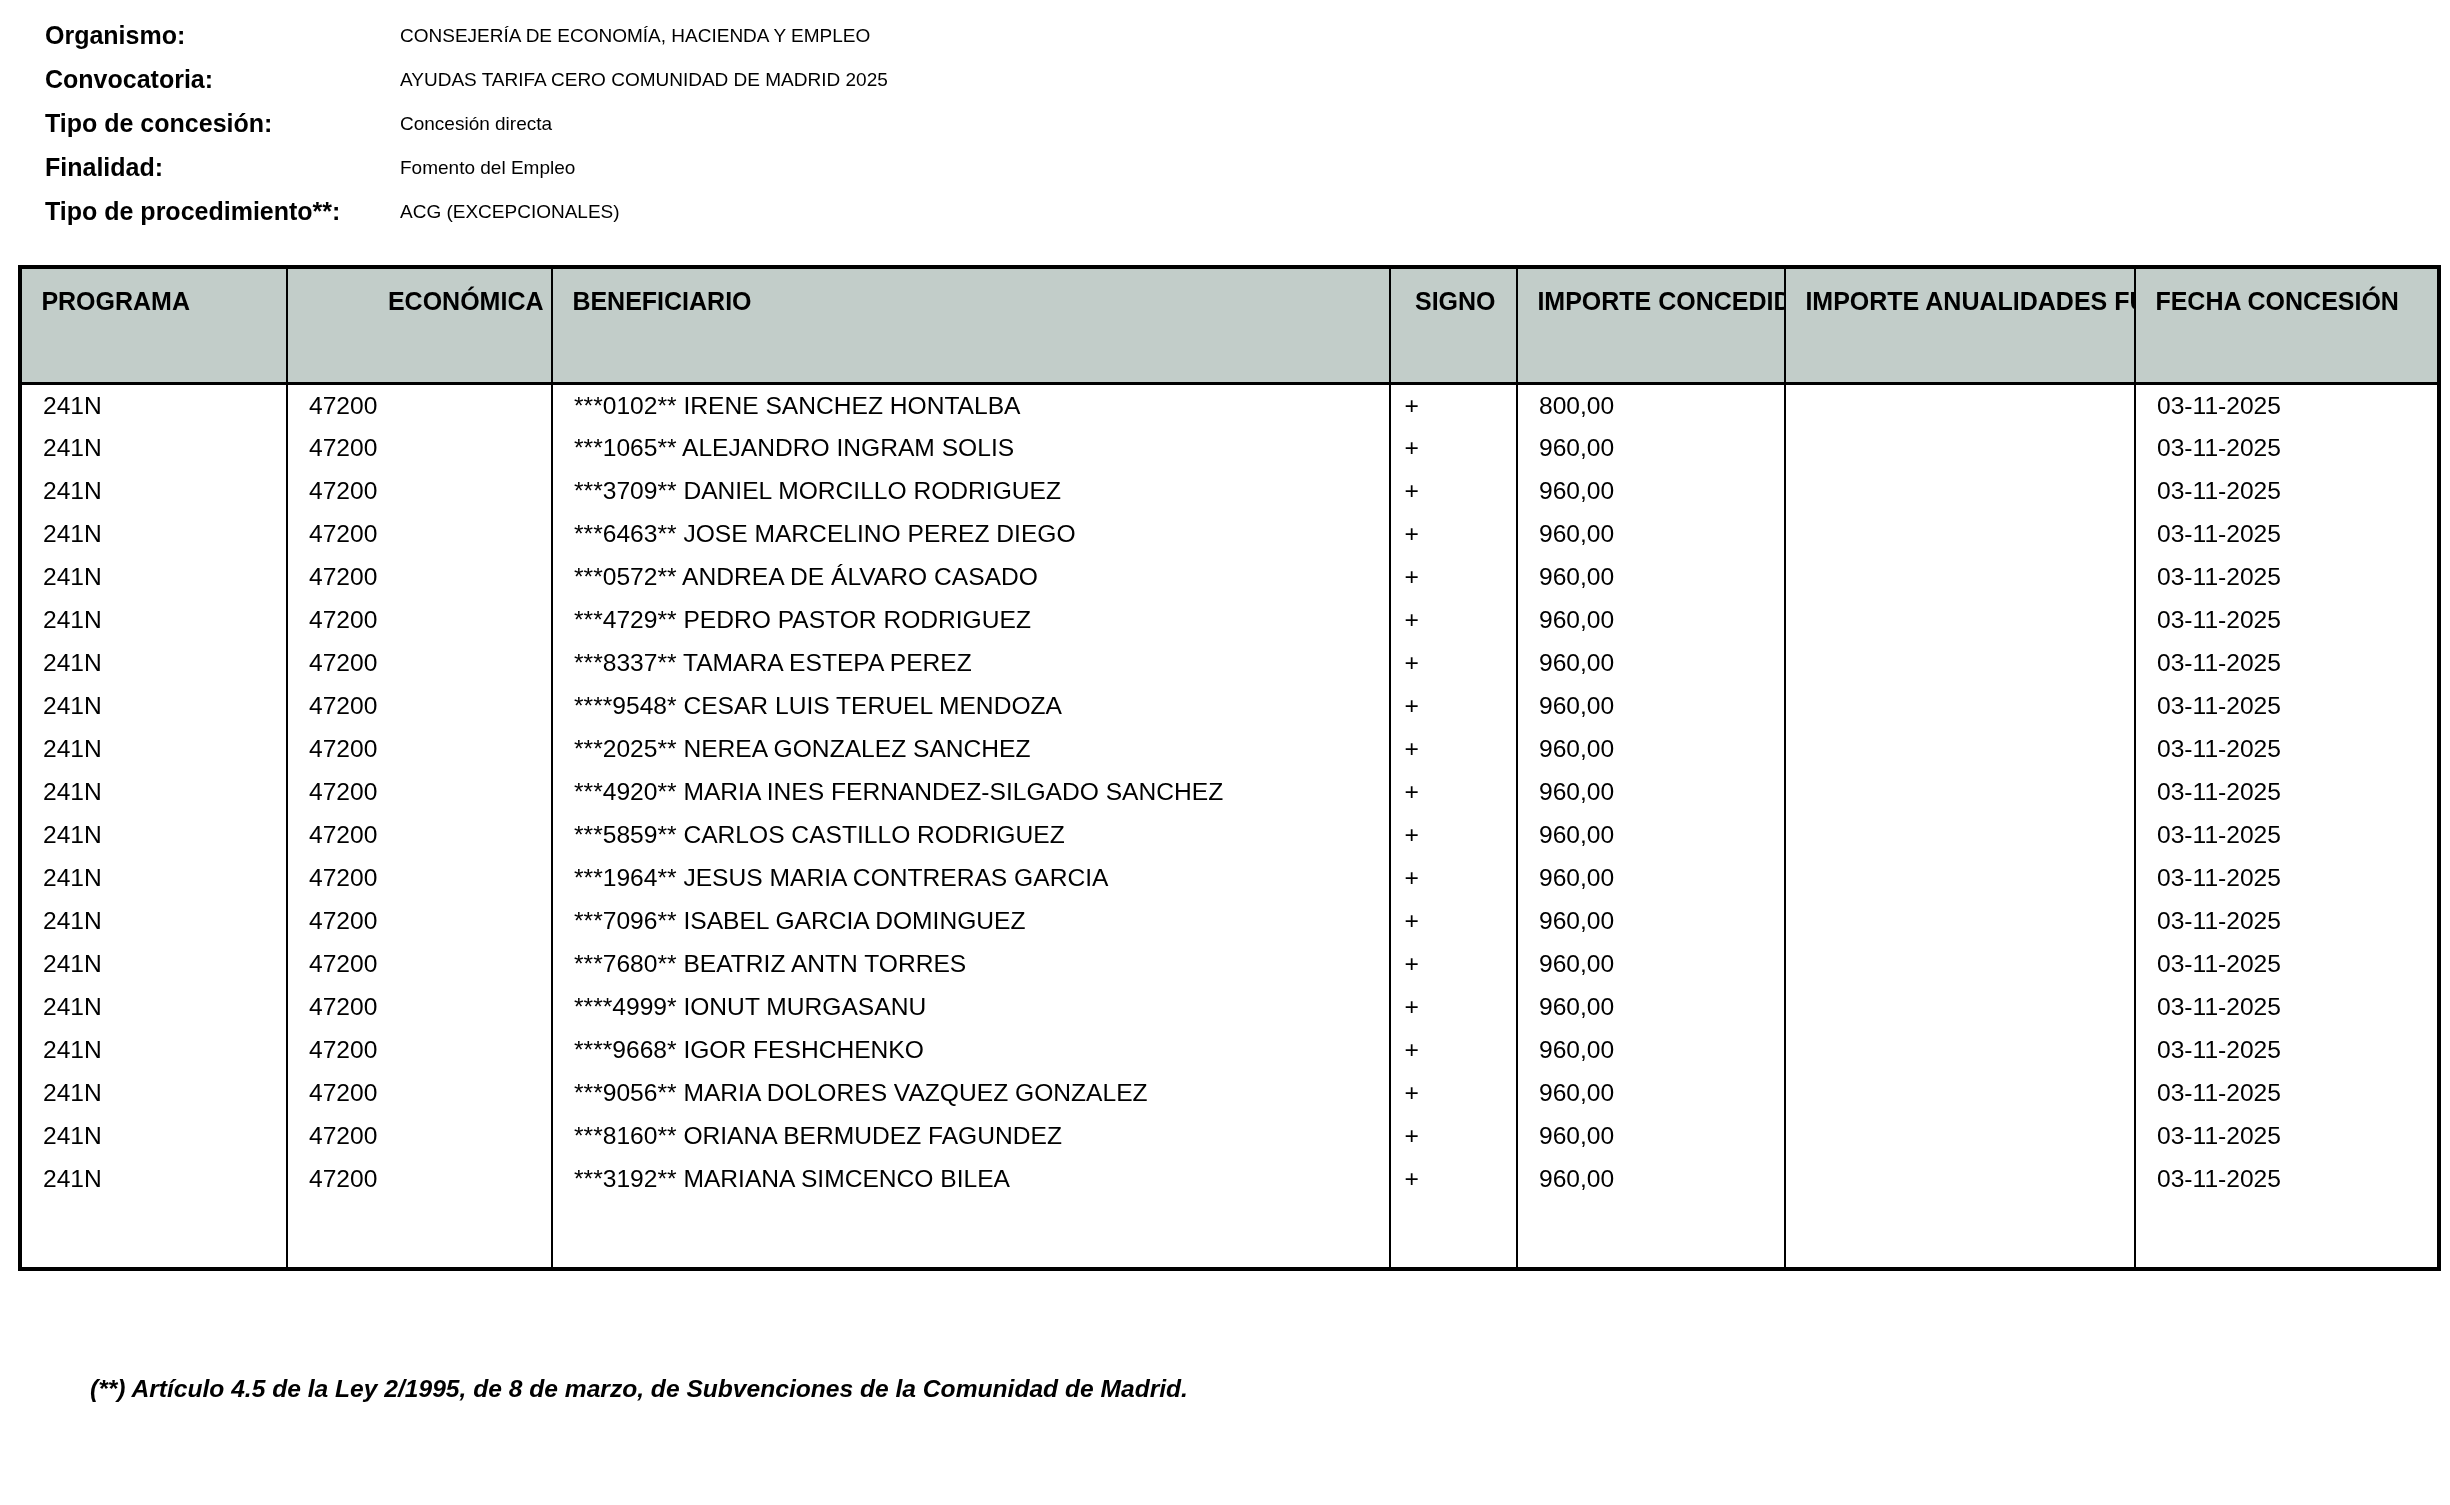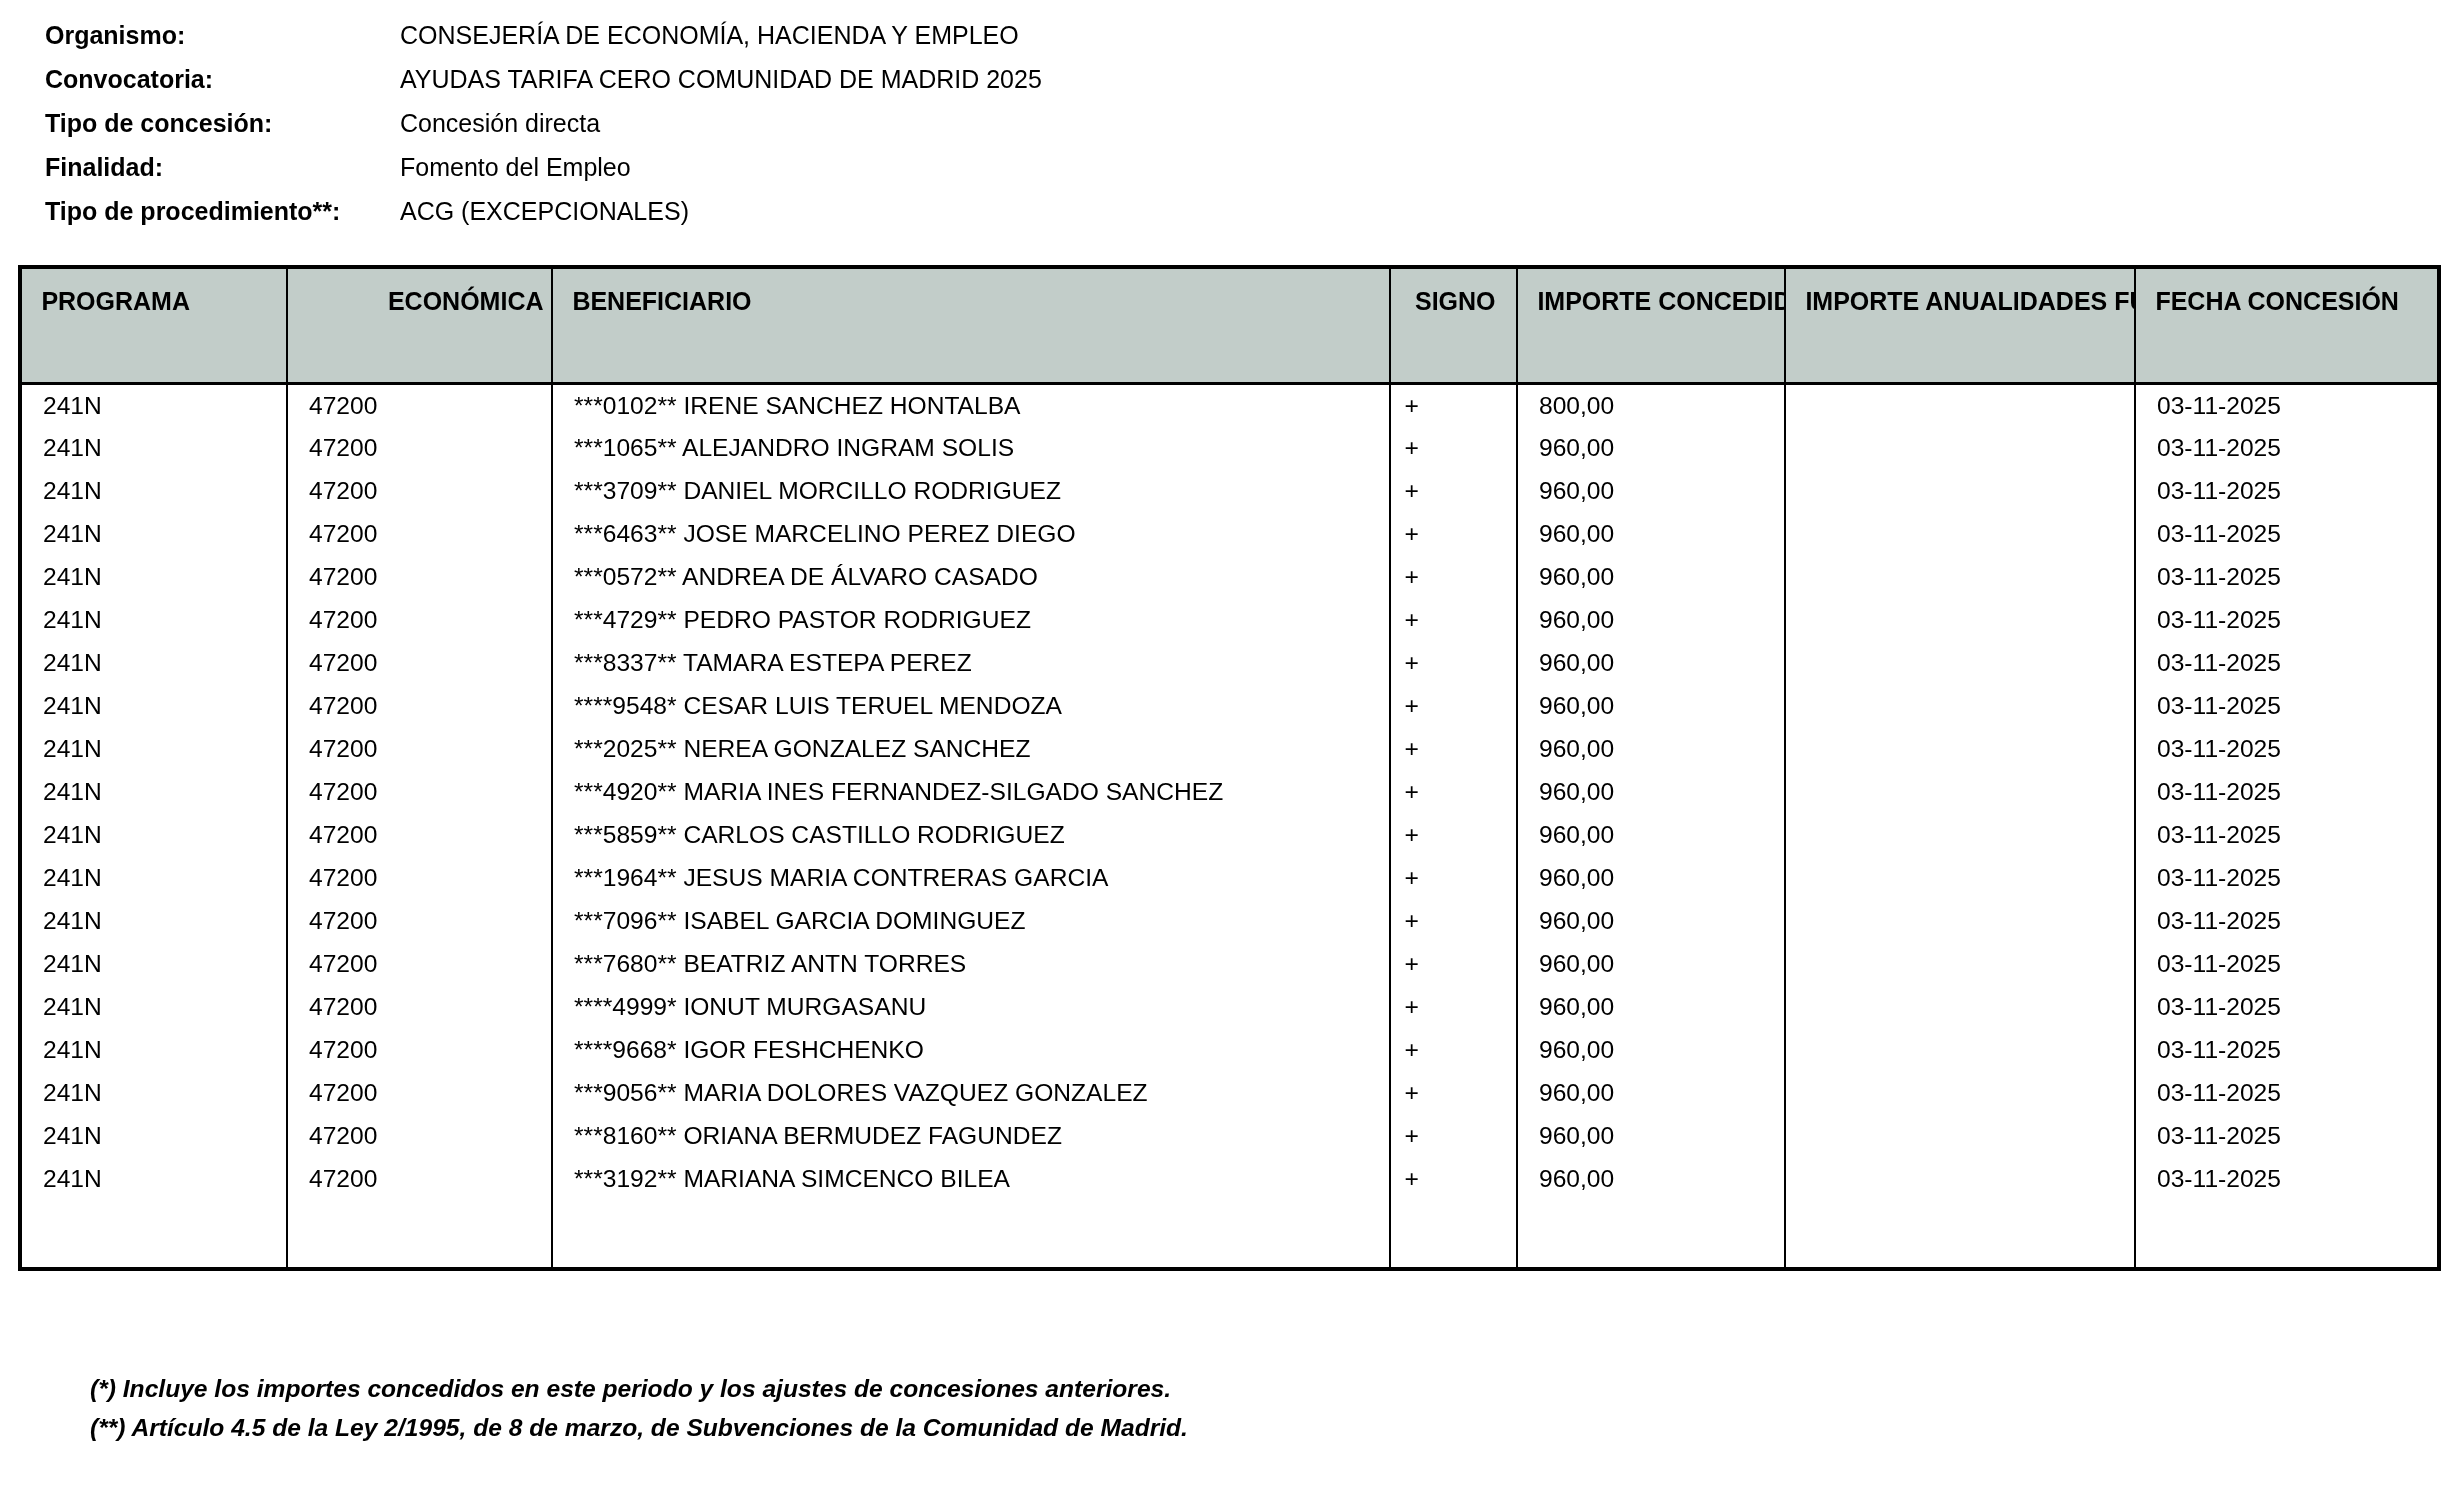--- a/index.html
+++ b/index.html
@@ -18,21 +18,21 @@
   .info-row { display: flex; height: 44px; align-items: flex-start; }
   .info-label {
     flex: 0 0 355px;
     font-size: 25px;
     font-weight: bold;
     line-height: 33px;
     white-space: nowrap;
     margin-left: 6px;
   }
   .info-value {
-    font-size: 25px;
+    font-size: 19px;
     line-height: 33px;
     white-space: nowrap;
   }
 
   
   table.grants {
     margin: 26px 0 8px 18px;
     border-collapse: collapse;
     table-layout: fixed;
     width: 2419px;
@@ -332,18 +332,17 @@
         <td></td>
         <td></td>
         <td></td>
         <td></td>
         <td></td>
       </tr>
     </tbody>
   </table>
 
   <div class="footnotes">
-    <div class="footnote">(*) Incluye los importes concedidos en este periodo y los ajustes de concesiones anteriores.</div>
     <div class="footnote">(**) Artículo 4.5 de la Ley 2/1995, de 8 de marzo, de Subvenciones de la Comunidad de Madrid.</div>
   </div>
 
 </div>
 
 
 </body></html>

